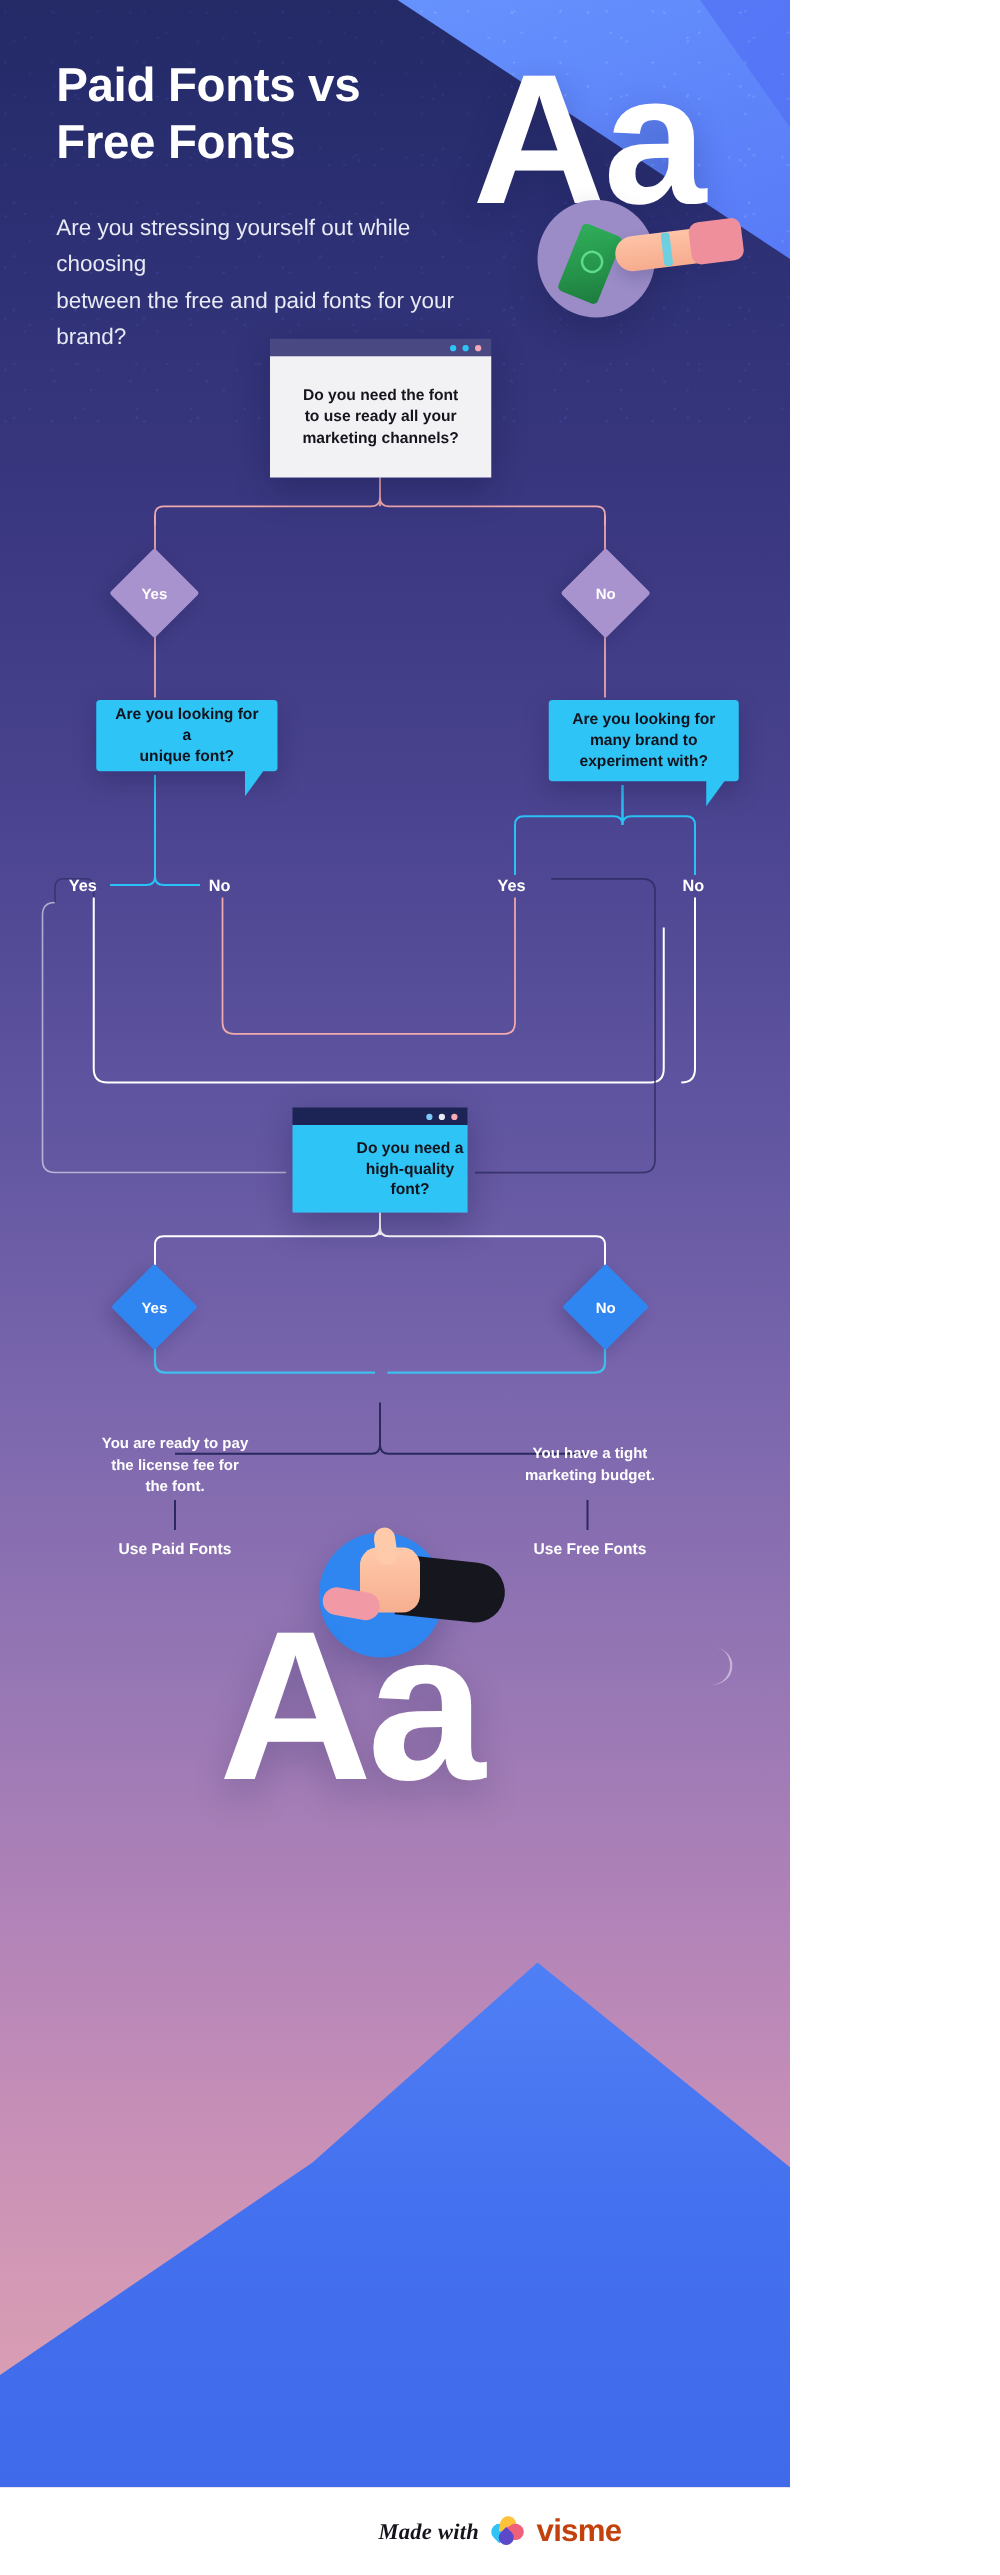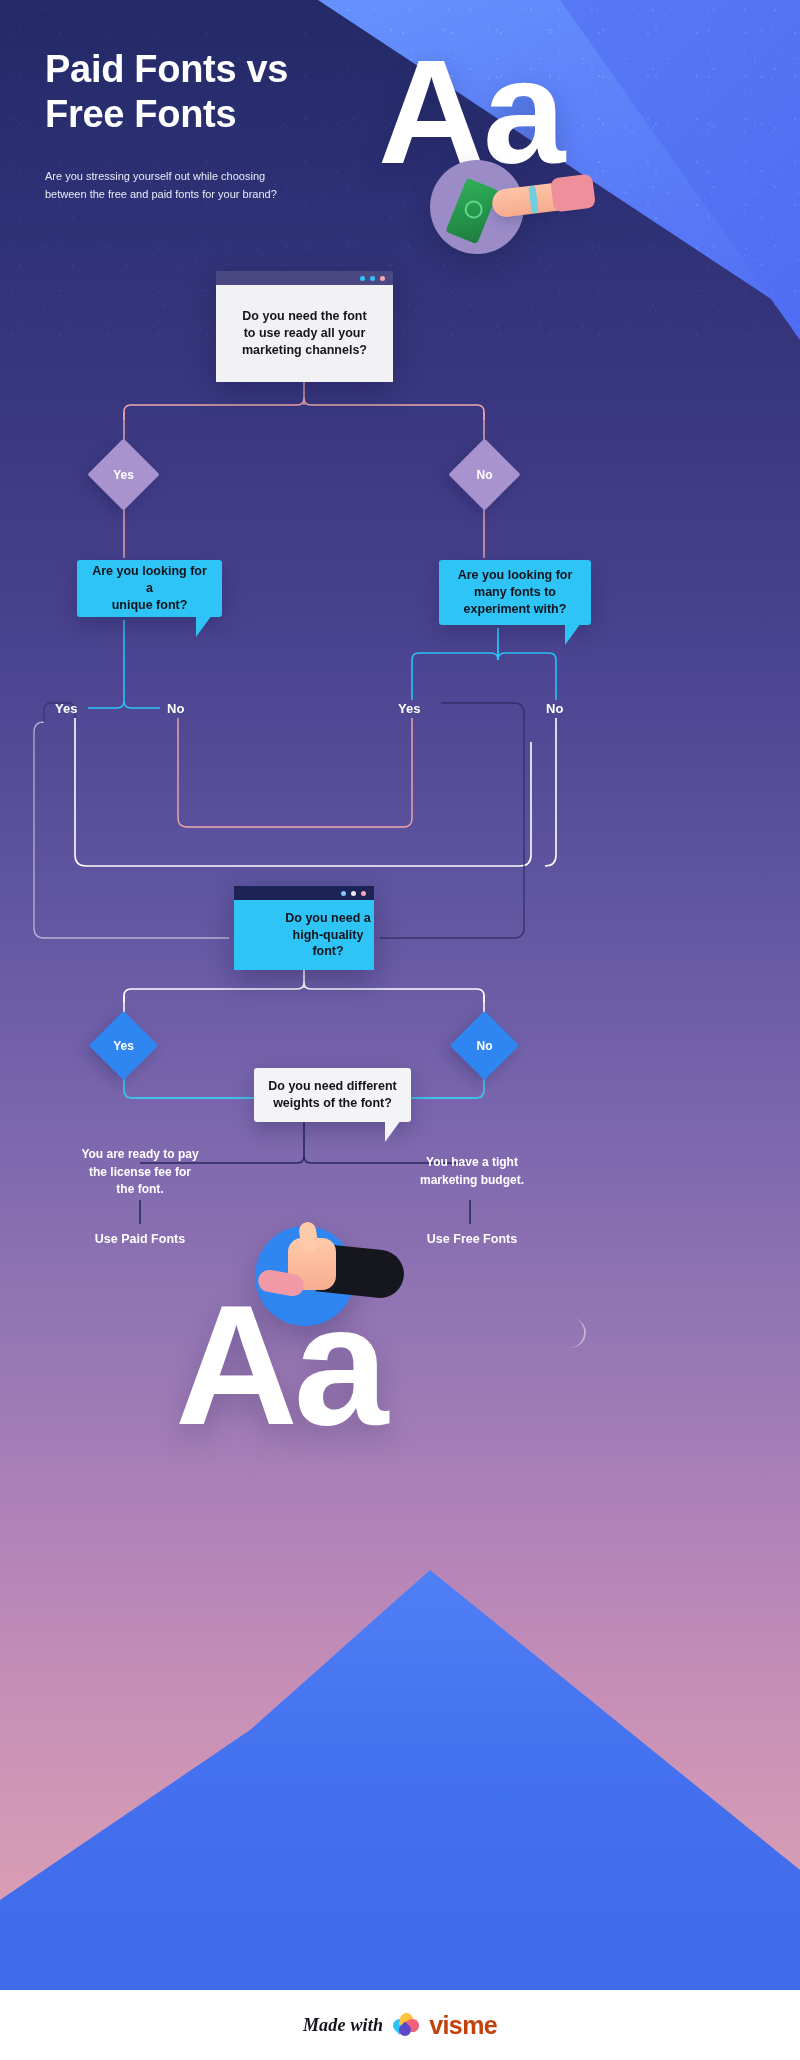--- a/index.html
+++ b/index.html
@@ -4,21 +4,21 @@
 <style>
   * { margin:0; padding:0; box-sizing:border-box; }
   html,body { width:800px; height:2060px; }
   body {
     font-family:"Liberation Sans", sans-serif;
     background:#ffffff;
     position:relative;
     overflow:hidden;
   }
 
-  #stage { position:relative; width:800px; height:2060px; overflow:hidden; }
+  #stage { position:relative; width:632px; height:2060px; overflow:hidden; }
 
   
   .bg-base {
     position:absolute; left:0; top:0; width:800px; height:1990px;
     background:linear-gradient(180deg,
       #232a66 0%,
       #2b2f72 8%,
       #39377f 20%,
       #4b4490 33%,
       #6055a0 45%,
@@ -60,21 +60,21 @@
   }
 
   
   .title {
     position:absolute; left:45px; top:47px; width:360px;
     color:#ffffff; font-size:38px; font-weight:bold; line-height:1.18;
     letter-spacing:-0.3px;
   }
   .subtitle {
     position:absolute; left:45px; top:168px; width:340px;
-    color:#e8eaf5; font-size:11px; line-height:1.62; font-weight:400;
+    color:#e8eaf5; font-size:18px; line-height:1.62; font-weight:400;
   }
 
   
   .hdr-aa {
     position:absolute; left:378px; top:38px;
     font-size:148px; font-weight:bold; color:#ffffff; line-height:1;
     letter-spacing:-2px;
     text-shadow:0 10px 26px rgba(20,25,70,.25);
   }
   
@@ -316,21 +316,21 @@
   </div>
 
   <div class="bubble" style="left:51px; top:560px; width:145px; height:57px; flex-direction:column;">
     <span>Are you looking for a</span>
     <span>unique font?</span>
     <span class="tail"></span>
   </div>
 
   <div class="bubble" style="left:413px; top:560px; width:152px; height:65px; flex-direction:column;">
     <span>Are you looking for</span>
-    <span>many fonts to</span>
+    <span>many brand to</span>
     <span>experiment with?</span>
     <span class="tail"></span>
   </div>
 
   <div class="conn-label" style="left:55px;  top:701px;">Yes</div>
   <div class="conn-label" style="left:167px; top:701px;">No</div>
   <div class="conn-label" style="left:398px; top:701px;">Yes</div>
   <div class="conn-label" style="left:546px; top:701px;">No</div>
 
   <div class="win" style="left:234px; top:886px; width:140px;">
@@ -347,25 +347,20 @@
 
   <div class="diamond blue" style="left:99px; top:1021px; width:49px; height:49px;">
     <span class="dshape"></span>
     <span class="dlabel">Yes</span>
   </div>
   <div class="diamond blue" style="left:460px; top:1021px; width:49px; height:49px;">
     <span class="dshape"></span>
     <span class="dlabel">No</span>
   </div>
 
-  <div class="bubble white" style="left:228px; top:1068px; width:157px; height:54px; flex-direction:column;">
-    <span>Do you need different</span>
-    <span>weights of the font?</span>
-    <span class="tail"></span>
-  </div>
 
   <div class="conclusion" style="left:60px; top:1146px; width:160px;">
     <div>You are ready to pay</div>
     <div>the license fee for</div>
     <div>the font.</div>
   </div>
   <div class="conclusion" style="left:392px; top:1154px; width:160px;">
     <div>You have a tight</div>
     <div>marketing budget.</div>
   </div>

